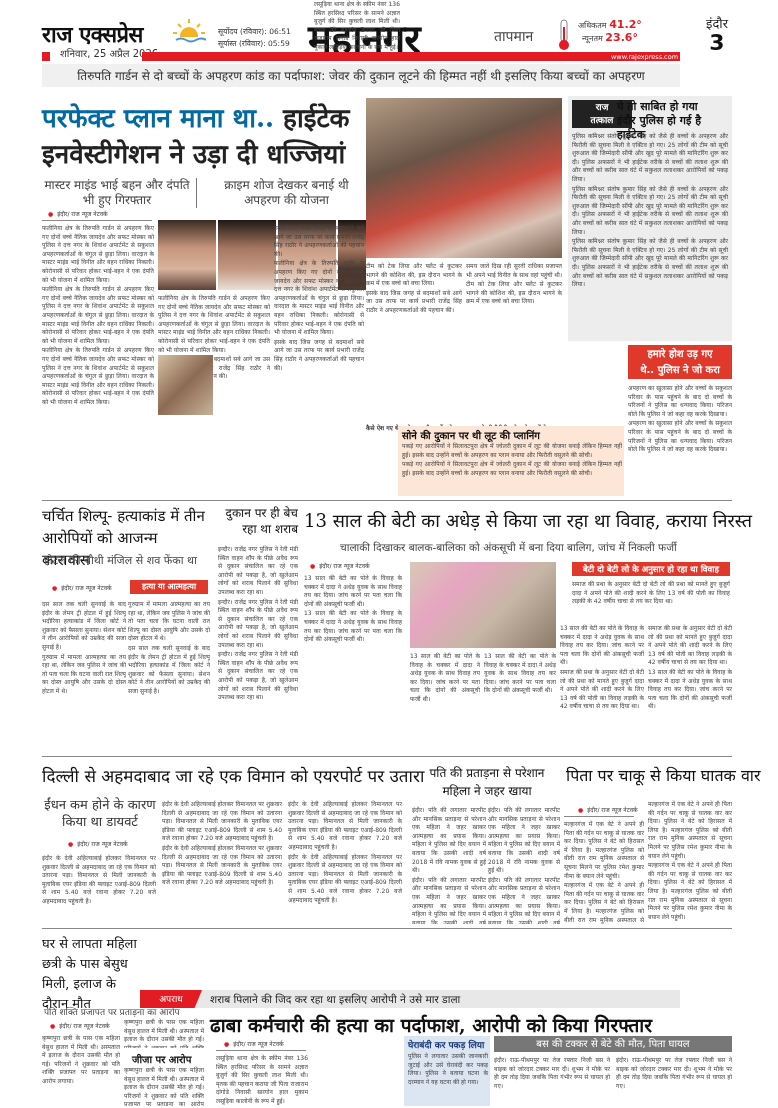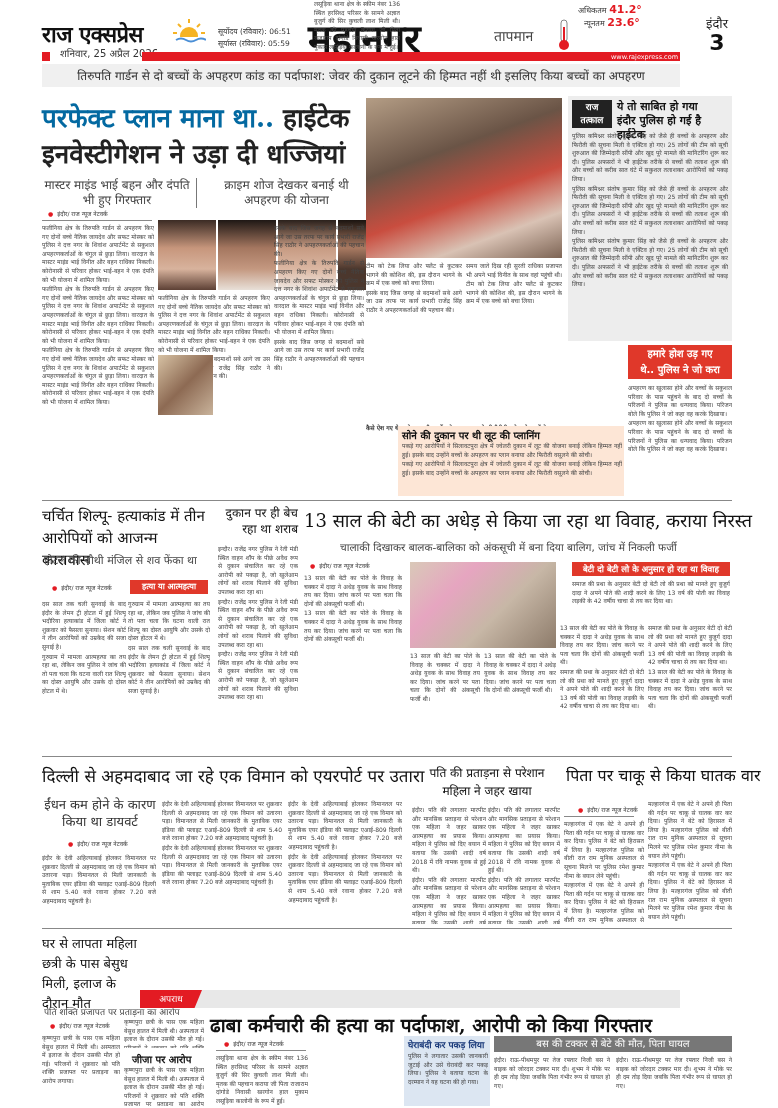--- a/index.html
+++ b/index.html
@@ -8,38 +8,38 @@
 .masthead-left{left:42px;top:18px;}
 .brand{font-family:"DejaVu Serif",serif;font-weight:bold;font-size:22px;color:#111;letter-spacing:-0.5px;}
 .redbar-small{left:42px;top:52px;width:8px;height:9px;background:#e31b23;}
 .redbar2{left:142px;top:52px;width:538px;height:9px;background:#e31b23;}
 .website{right:100px;top:53px;font-size:6.5px;color:#fff;}
 .sun{left:172px;top:18px;width:34px;height:28px;}
 .suntimes{left:218px;top:26px;font-size:7.5px;color:#333;line-height:12px;}
 .mahanagar{left:308px;top:10px;font-family:"DejaVu Serif",serif;font-weight:900;font-size:40px;color:#111;letter-spacing:-1px;}
 .tapman{left:494px;top:26px;font-size:14px;color:#444;}
 .thermo{left:557px;top:19px;width:14px;height:32px;}
-.temps{left:578px;top:4px;font-size:8px;color:#333;line-height:12px;text-align:center;}
+.temps{left:578px;top:19px;font-size:8px;color:#333;line-height:12px;}
 .temps b{color:#e31b23;font-size:11px;}
 .city{left:706px;top:14px;text-align:center;}
 .city .c1{font-size:13px;color:#222;}
 .city .c2{font-size:22px;font-weight:bold;color:#111;line-height:22px;}
 .topline{left:42px;top:64px;width:638px;text-align:center;font-size:12px;color:#333;background:#f0f0f0;padding:3px 0;}
 .lead-h1{left:42px;top:100px;font-family:"DejaVu Serif",serif;font-weight:bold;font-size:26px;line-height:36px;width:310px;}
 .lead-h1 .red{color:#0369a1;}
 .sub1{left:42px;top:178px;width:150px;text-align:center;font-size:12px;color:#444;line-height:15px;}
 .sub2{left:196px;top:178px;width:160px;text-align:center;font-size:12px;color:#444;line-height:15px;border-left:1px solid #777;padding-left:20px;}
 .photo{background:linear-gradient(135deg,#8a6f60,#c7a08a 40%,#5b4a42 70%,#c9a79a);}
 .mainphoto{left:366px;top:98px;width:196px;height:160px;background:linear-gradient(160deg,#b49d85,#6a5446 35%,#c94d3f 60%,#d9c2b4 80%,#7d6454);}
 .portrait{top:220px;height:70px;width:58px;}
 .bodytext{font-size:6px;line-height:8.6px;color:#444;text-align:justify;overflow:hidden;}
 .bodytext p{margin-bottom:1px;}
 .byline{font-size:6px;color:#333;}
 .byline:before{content:"●";color:#e31b23;margin-right:4px;font-size:6px;}
-.rajtatkal{left:572px;top:100px;width:40px;height:28px;background:#222;color:#fff;font-size:9px;font-weight:bold;text-align:center;line-height:13px;padding-top:1px;}
+.rajtatkal{left:572px;top:100px;width:60px;height:28px;background:#222;color:#fff;font-size:9px;font-weight:bold;text-align:center;line-height:13px;padding-top:1px;}
 .rt-head{left:617px;top:100px;width:100px;font-size:11px;font-weight:bold;line-height:14px;color:#111;}
 .rtbox{left:568px;top:96px;width:164px;height:245px;background:#ededed;}
 .redhead{background:#e0382a;color:#fff;font-weight:bold;text-align:center;}
 .pinkbox{background:#fde6d6;}
 .h-serif{font-family:"DejaVu Serif",serif;font-weight:bold;color:#111;}
 .divline{height:1px;background:#888;}
 .grayhead{background:#777;color:#fff;text-align:center;}
 .bluebox{background:#dce6f2;}
 .apradh{left:140px;top:990px;width:540px;height:18px;background:#e8e8e8;}
 .apradh .tag{position:absolute;left:0;top:0;width:62px;height:18px;background:#e31b23;color:#fff;font-size:9px;text-align:center;line-height:18px;clip-path:polygon(0 0,100% 0,88% 100%,0 100%);}
@@ -249,20 +249,21 @@
 <div class="abs h-serif" style="left:42px;top:934px;width:96px;font-size:13px;line-height:20px;font-weight:normal;">घर से लापता महिला छत्री के पास बेसुध मिली, इलाज के दौरान मौत</div>
 <div class="abs" style="left:44px;top:1005px;font-size:9px;color:#444;">पति शक्ति प्रजापत पर प्रताड़ना का आरोप</div>
 <div class="abs byline" style="left:50px;top:1022px;">इंदौर/ राज न्यूज नेटवर्क</div>
 <div class="abs bodytext" style="left:42px;top:1034px;width:78px;height:70px;">कृष्णपुरा छत्री के पास एक महिला बेसुध हालत में मिली थी। अस्पताल में इलाज के दौरान उसकी मौत हो गई। परिजनों ने शुक्रवार को पति शक्ति प्रजापत पर प्रताड़ना का आरोप लगाया।</div>
 <div class="abs bodytext" style="left:124px;top:1018px;width:80px;height:30px;">कृष्णपुरा छत्री के पास एक महिला बेसुध हालत में मिली थी। अस्पताल में इलाज के दौरान उसकी मौत हो गई। परिजनों ने शुक्रवार को पति शक्ति प्रजापत पर प्रताड़ना का आरोप लगाया।</div>
 <div class="abs h-serif" style="left:132px;top:1052px;font-size:10px;">जीजा पर आरोप</div>
 <div class="abs bodytext" style="left:124px;top:1066px;width:80px;height:40px;">कृष्णपुरा छत्री के पास एक महिला बेसुध हालत में मिली थी। अस्पताल में इलाज के दौरान उसकी मौत हो गई। परिजनों ने शुक्रवार को पति शक्ति प्रजापत पर प्रताड़ना का आरोप लगाया।</div>
 
 <div class="abs apradh">
   <div class="tag">अपराध</div>
+  <div class="txt">शराब पिलाने की जिद कर रहा था इसलिए आरोपी ने उसे मार डाला</div>
 </div>
 <div class="abs h-serif" style="left:210px;top:1012px;font-size:19px;">ढाबा कर्मचारी की हत्या का पर्दाफाश, आरोपी को किया गिरफ्तार</div>
 <div class="abs byline" style="left:224px;top:1040px;">इंदौर/ राज न्यूज नेटवर्क</div>
 <div class="abs divline" style="left:216px;top:1050px;width:90px;"></div>
 <div class="abs bodytext" style="left:216px;top:1054px;width:92px;height:52px;">लसूड़िया थाना क्षेत्र के स्कीम नंबर 136 स्थित हरसिध्द परिसर के सामने अज्ञात बुजुर्ग की सिर कुचली लाश मिली थी। मृतक की पहचान कराया जी पिता राजाराम दांगोडे निवासी खरगोन हाल मुकाम लसूड़िया कालोनी के रूप में हुई।</div>
 <div class="abs bodytext" style="left:314px;top:1036px: width:86px;height:70px;width:86px;">लसूड़िया थाना क्षेत्र के स्कीम नंबर 136 स्थित हरसिध्द परिसर के सामने अज्ञात बुजुर्ग की सिर कुचली लाश मिली थी। मृतक की पहचान कराया जी पिता राजाराम दांगोडे निवासी खरगोन हाल मुकाम लसूड़िया कालोनी के रूप में हुई।</div>
 <div class="abs bluebox" style="left:404px;top:1036px;width:86px;height:70px;"></div>
 <div class="abs h-serif" style="left:408px;top:1038px;font-size:9px;color:#1a3a7a;">घेराबंदी कर पकड़ लिया</div>
 <div class="abs bodytext" style="left:408px;top:1052px;width:80px;height:52px;">पुलिस ने लगातार उसकी जानकारी जुटाई और उसे घेराबंदी कर पकड़ लिया। पुलिस ने बताया घटना के दरम्यान ने यह घटना की हो गया।</div>
 

